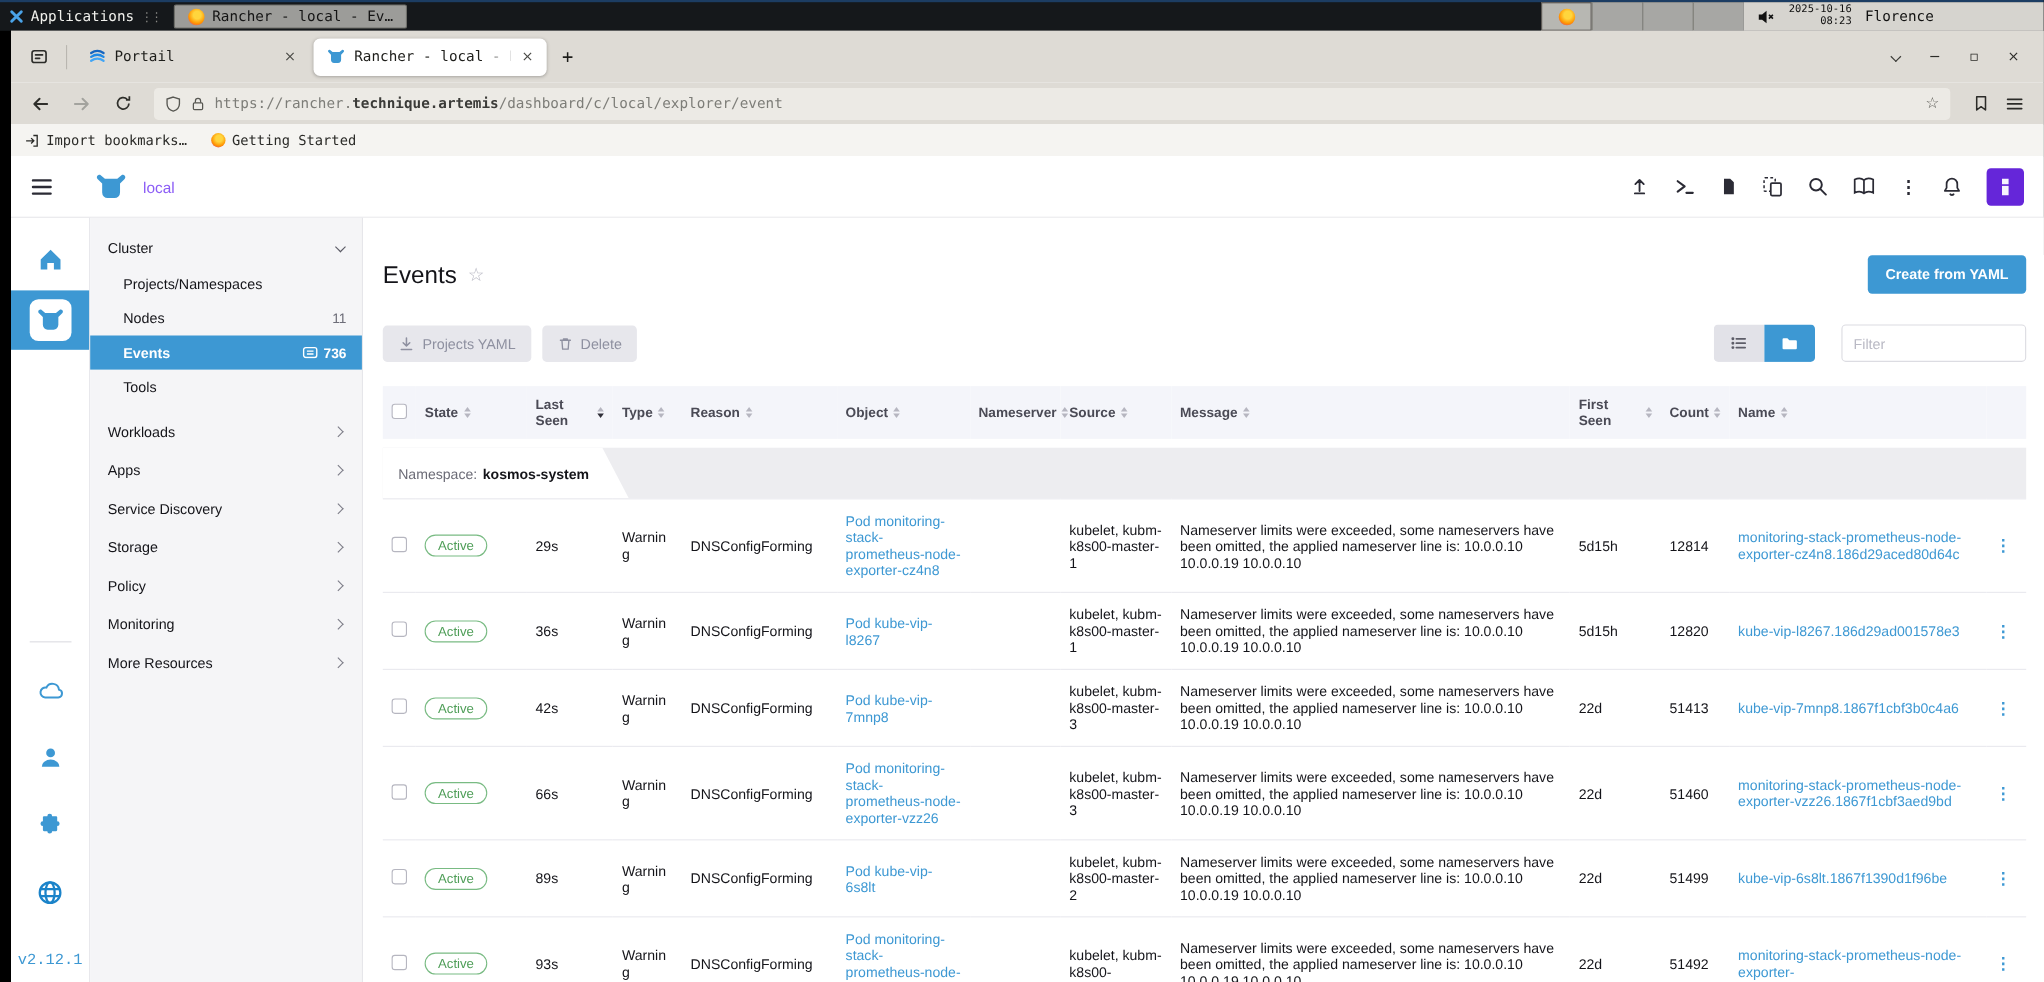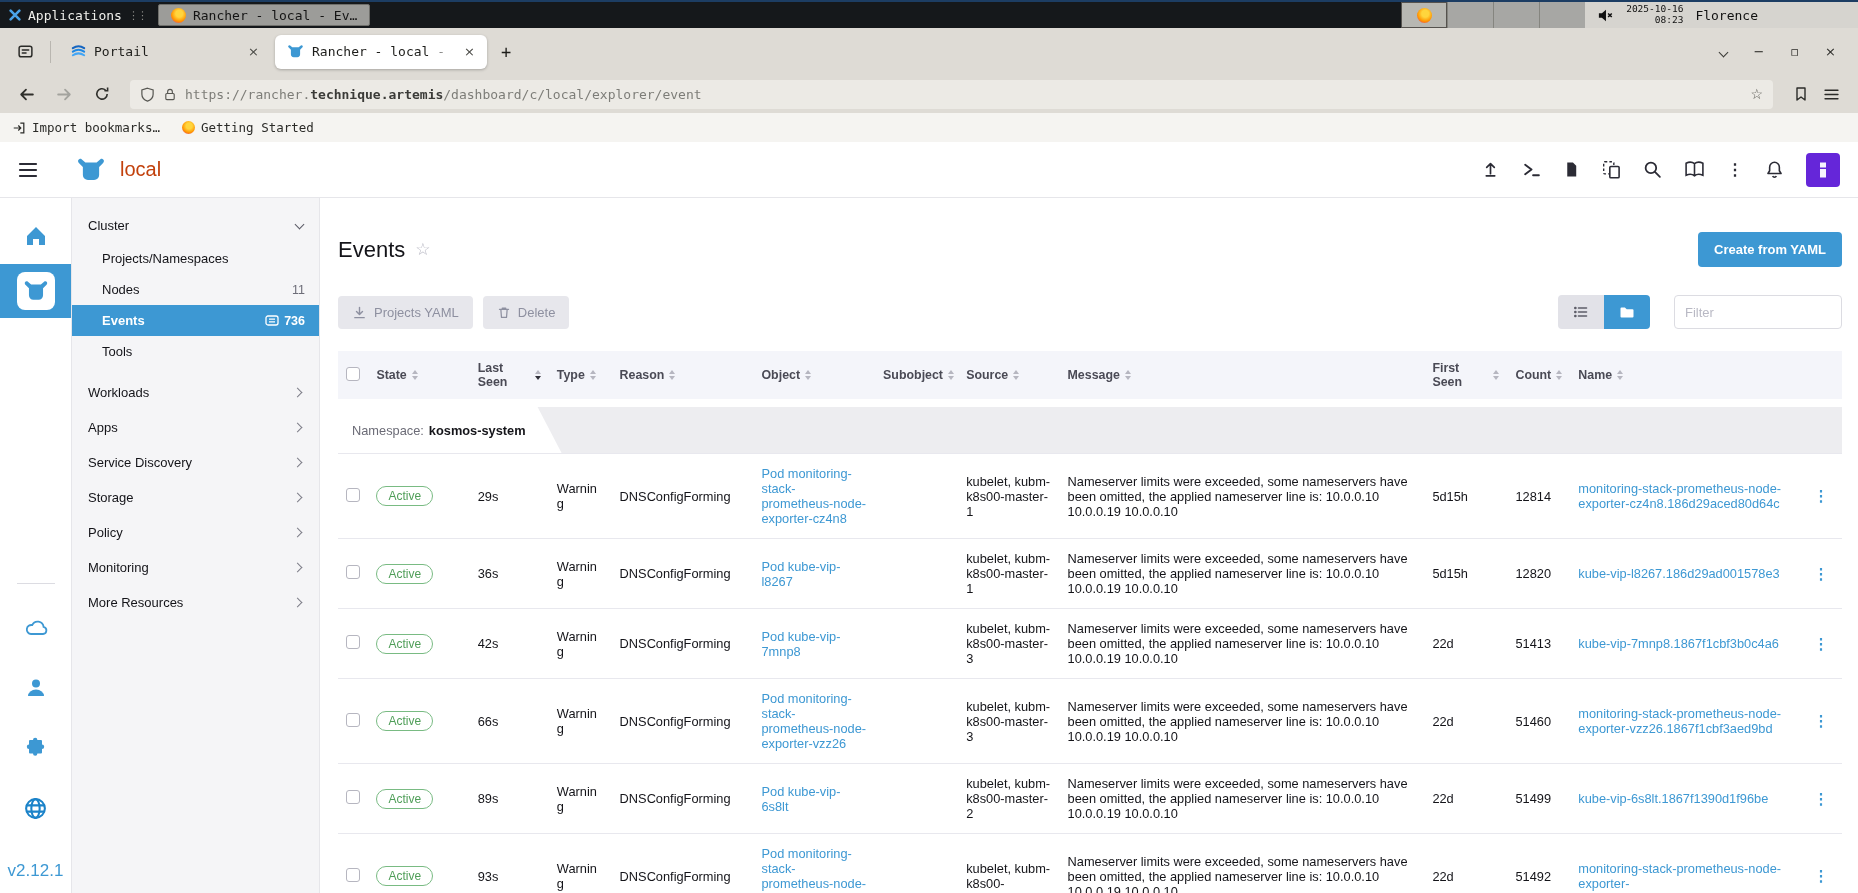--- a/index.html
+++ b/index.html
@@ -17,21 +17,21 @@
             background:radial-gradient(circle at 55% 38%, #ffd53d 0 28%, #ff9400 62%, #e0447c 88%, #8f2bb8 100%); display:inline-block; }
   .os-spacer { flex:1; }
   .tray { display:flex; align-items:stretch; }
   .tray-btn { width:46px; background:#a7a7a4; border-left:1px solid #85857f; display:flex; align-items:center; justify-content:center; }
   .tray-btn.active { background:#b7b7b2; border:1px solid #55524e; }
   .status { background:#d6d4cf; color:#111; display:flex; align-items:center; gap:12px; padding:0 12px; }
   .clock { font-size:9.5px; line-height:1.15; text-align:right; }
   .session-user { font-size:13px; padding-right:88px; }
 
   
-  .window { flex:1; display:flex; flex-direction:column; min-height:0; background:#fff; }
+  .window { flex:1; margin-left:10px; display:flex; flex-direction:column; min-height:0; background:#fff; }
 
   
   .tab-bar { height:47px; background:#dedbd5; display:flex; align-items:center; padding:0 8px; gap:4px;
              font-family:"DejaVu Sans Mono", monospace; font-size:13px; color:#1d1d1a; flex:0 0 auto; }
   .tab-mgr { width:34px; height:30px; display:flex; align-items:center; justify-content:center; border-radius:4px; }
   .tab { display:flex; align-items:center; gap:8px; height:34px; padding:0 10px 0 12px; width:212px; border-radius:6px; }
   .tab .tab-title { flex:1; white-space:nowrap; overflow:hidden; }
   .tab.active { background:#fff; box-shadow:0 1px 3px rgba(0,0,0,.25); }
   .tab.active .tab-title { position:relative; }
   .tab.active .tab-title::after { content:""; position:absolute; right:0; top:0; bottom:0; width:26px;
@@ -55,41 +55,41 @@
 
   .bookmarks-bar { height:29px; background:#f5f4f1; display:flex; align-items:center; gap:22px; padding:0 12px;
                    font-family:"DejaVu Sans Mono", monospace; font-size:12.5px; color:#2b2b28; flex:0 0 auto; }
   .bookmark { display:flex; align-items:center; gap:6px; }
   .ff-dot.small { width:13px; height:13px; }
 
   
   .app { flex:1; display:flex; flex-direction:column; min-height:0; background:#fff; }
   .app-header { height:56px; border-bottom:1px solid #e6e6ea; display:flex; align-items:center; padding:0 18px; gap:22px; flex:0 0 auto; }
   .brand { display:flex; align-items:center; gap:14px; margin-left:16px; }
-  .cluster-name { font-size:20px; color:#c2410c; }
+  .cluster-name { font-size:14px; color:#8b5cf6; }
   .header-spacer { flex:1; }
   .ns-select { width:235px; height:34px; border:1px solid #d0d0d6; border-radius:4px; display:flex; align-items:center;
                padding:0 12px; font-size:13px; color:#141419; gap:8px; }
   .ns-select .lbl { flex:1; }
   .chev-grey { display:inline-block; width:7px; height:7px; border-right:1.5px solid #5b5b66; border-bottom:1.5px solid #5b5b66; transform:rotate(45deg); margin-top:-3px; }
   .hdr-icons { display:flex; align-items:center; gap:22px; }
   .hdr-icon { display:flex; align-items:center; justify-content:center; }
   .kebab { color:#2b2b35; font-size:16px; font-weight:bold; }
   .avatar { width:34px; height:34px; border-radius:4px; background:#6526d9; display:flex; align-items:center; justify-content:center; }
 
   .app-body { flex:1; display:flex; min-height:0; }
 
   
   .rail { width:72px; border-right:1px solid #e6e6ea; display:flex; flex-direction:column; align-items:center; padding:26px 0 12px; flex:0 0 auto; }
   .rail-item { margin-bottom:16px; display:flex; justify-content:center; width:100%; }
   .rail-sel { background:#3d98d3; width:100%; height:54px; display:flex; align-items:center; justify-content:center; }
   .rail-sel-inner { background:#fff; width:38px; height:38px; border-radius:8px; display:flex; align-items:center; justify-content:center; }
   .rail-bottom { margin-top:auto; display:flex; flex-direction:column; align-items:center; gap:32px; width:100%; }
   .rail-divider { width:38px; height:1px; background:#dcdce2; }
-  .rail-version { font-size:17px; color:#3d98d3; margin-top:4px; }
+  .rail-version { font-size:14px; color:#3d98d3; margin-top:4px;font-family:Liberation Mono, monospace; }
 
   
   .sidebar { width:248px; background:#f5f5f7; border-right:1px solid #e6e6ea; padding-top:10px; font-size:13px; color:#141419; flex:0 0 auto; }
   .side-section { display:flex; align-items:center; padding:10px 16px; }
   .side-section .s-lbl { flex:1; }
   .side-item { display:flex; align-items:center; padding:8px 14px 8px 30px; cursor:default; }
   .side-item .side-label { flex:1; }
   .side-count { color:#6d6d78; font-size:12.5px; display:flex; align-items:center; gap:5px; }
   .side-item.active { background:#3d98d3; color:#fff; font-weight:700; }
   .side-item.active .side-count { color:#fff; font-weight:700; }
@@ -548,21 +548,21 @@
                     <span>Object</span>
                     <span class="sort-carets">
                       <i class="up"></i>
                       <i class="dn"></i>
                     </span>
                   </span>
                 </th>
 
                 <th>
                   <span class="th-inner">
-                    <span>Subobject</span>
+                    <span>Nameserver</span>
                     <span class="sort-carets">
                       <i class="up"></i>
                       <i class="dn"></i>
                     </span>
                   </span>
                 </th>
 
                 <th>
                   <span class="th-inner">
                     <span>Source</span>

